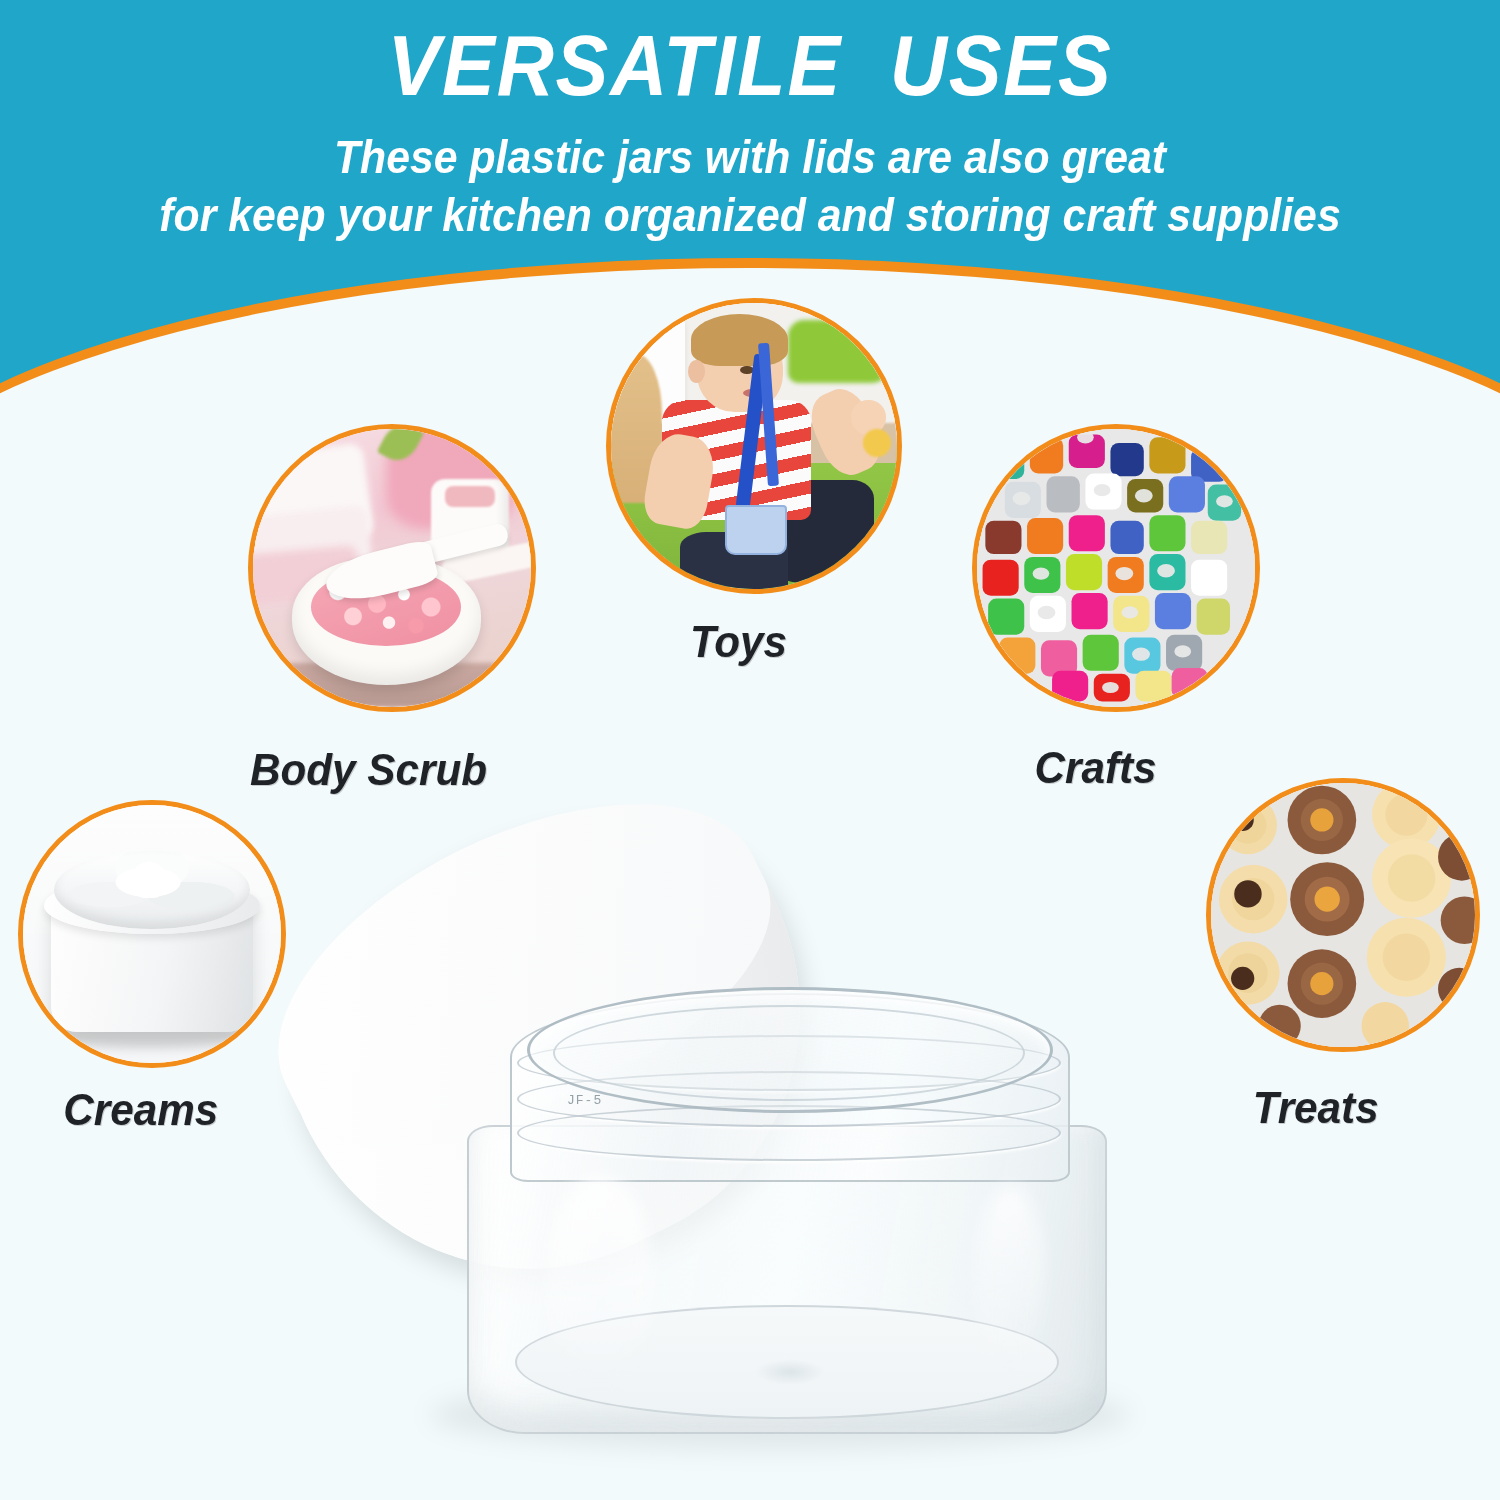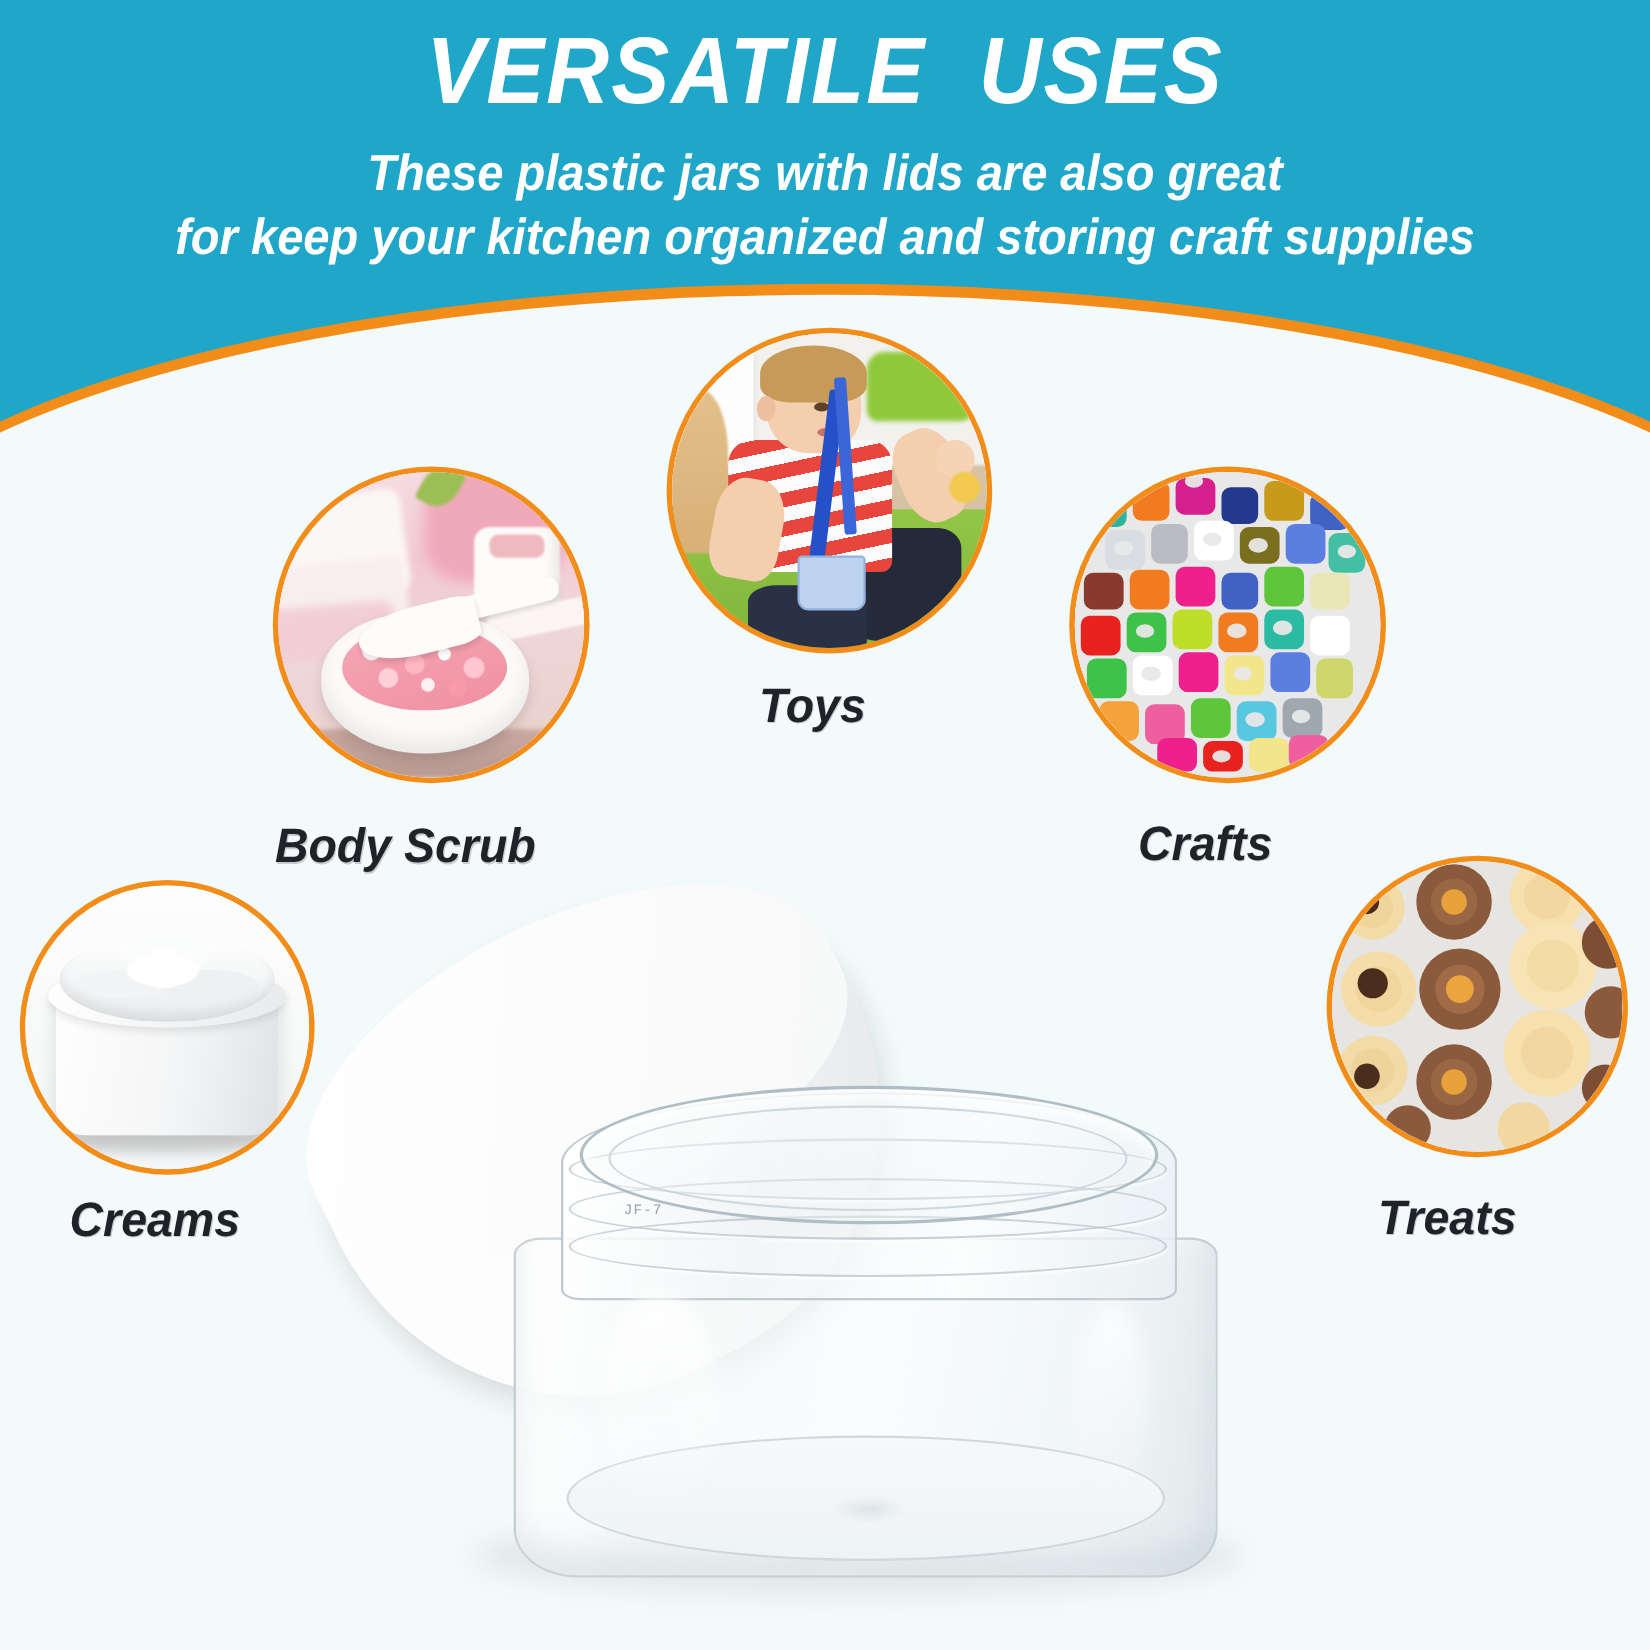--- a/index.html
+++ b/index.html
@@ -412,17 +412,17 @@
       <div class="jar-bottom"></div>
       <div class="jar-neck"></div>
       <div class="thread" style="top:60px;"></div>
       <div class="thread" style="top:96px;"></div>
       <div class="thread" style="top:130px;"></div>
       <div class="jar-mouth"></div>
       <div class="jar-mouth-in"></div>
       <div class="jar-gloss"></div>
       <div class="jar-gloss2"></div>
       <div class="jar-star"></div>
-      <div class="jar-mark">JF-7</div>
+      <div class="jar-mark">JF-5</div>
     </div>
   </div>
 
 </div>
 
 </body></html>

